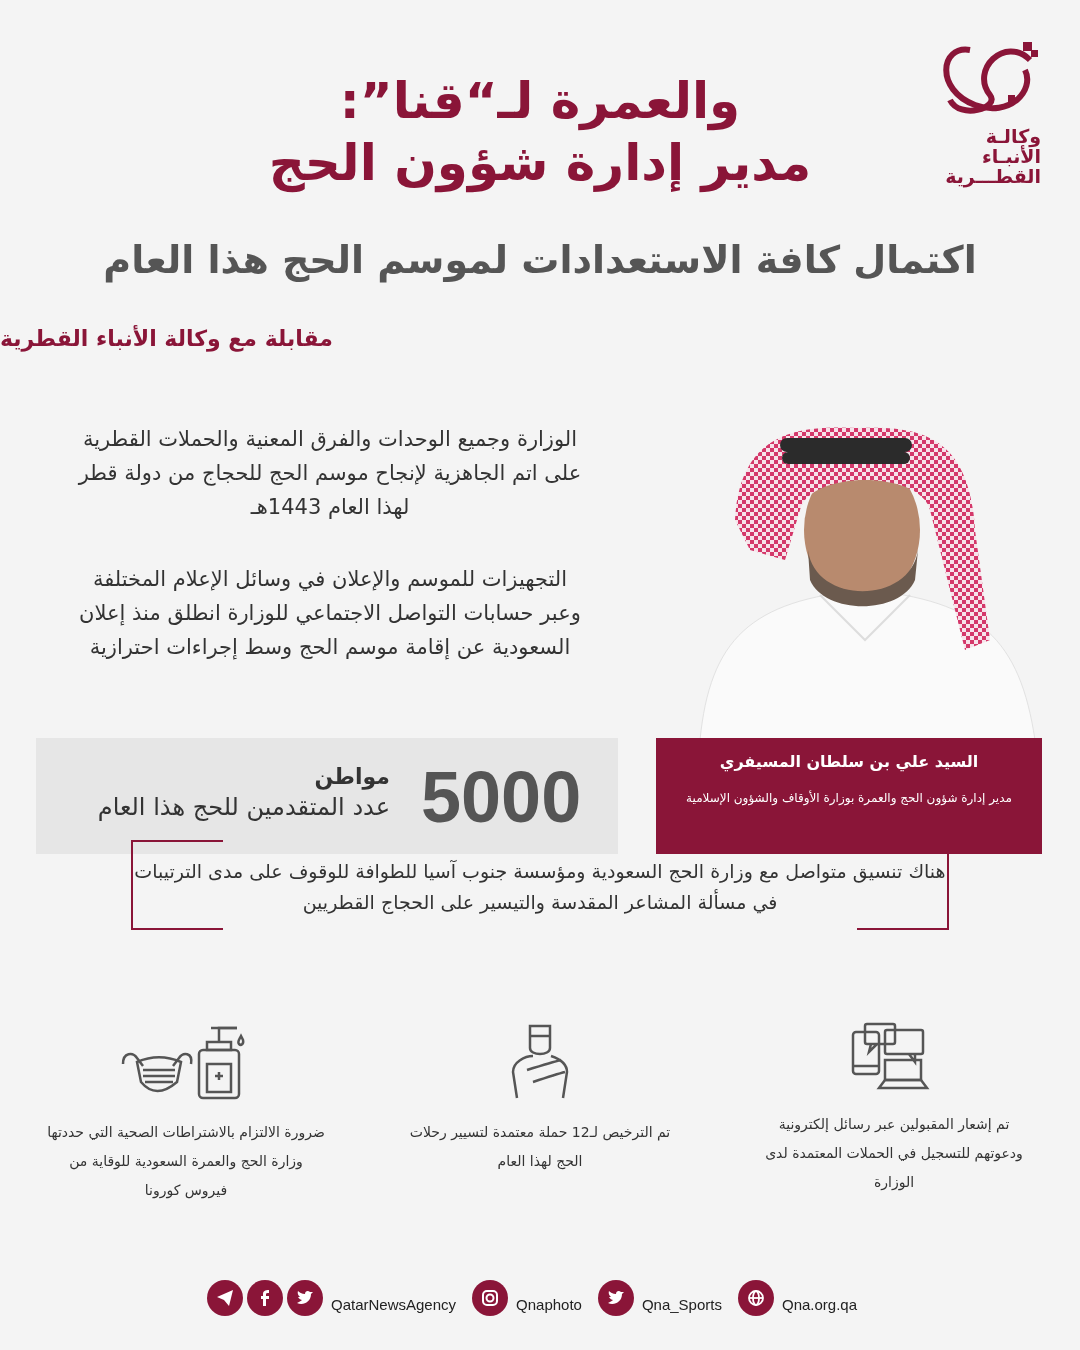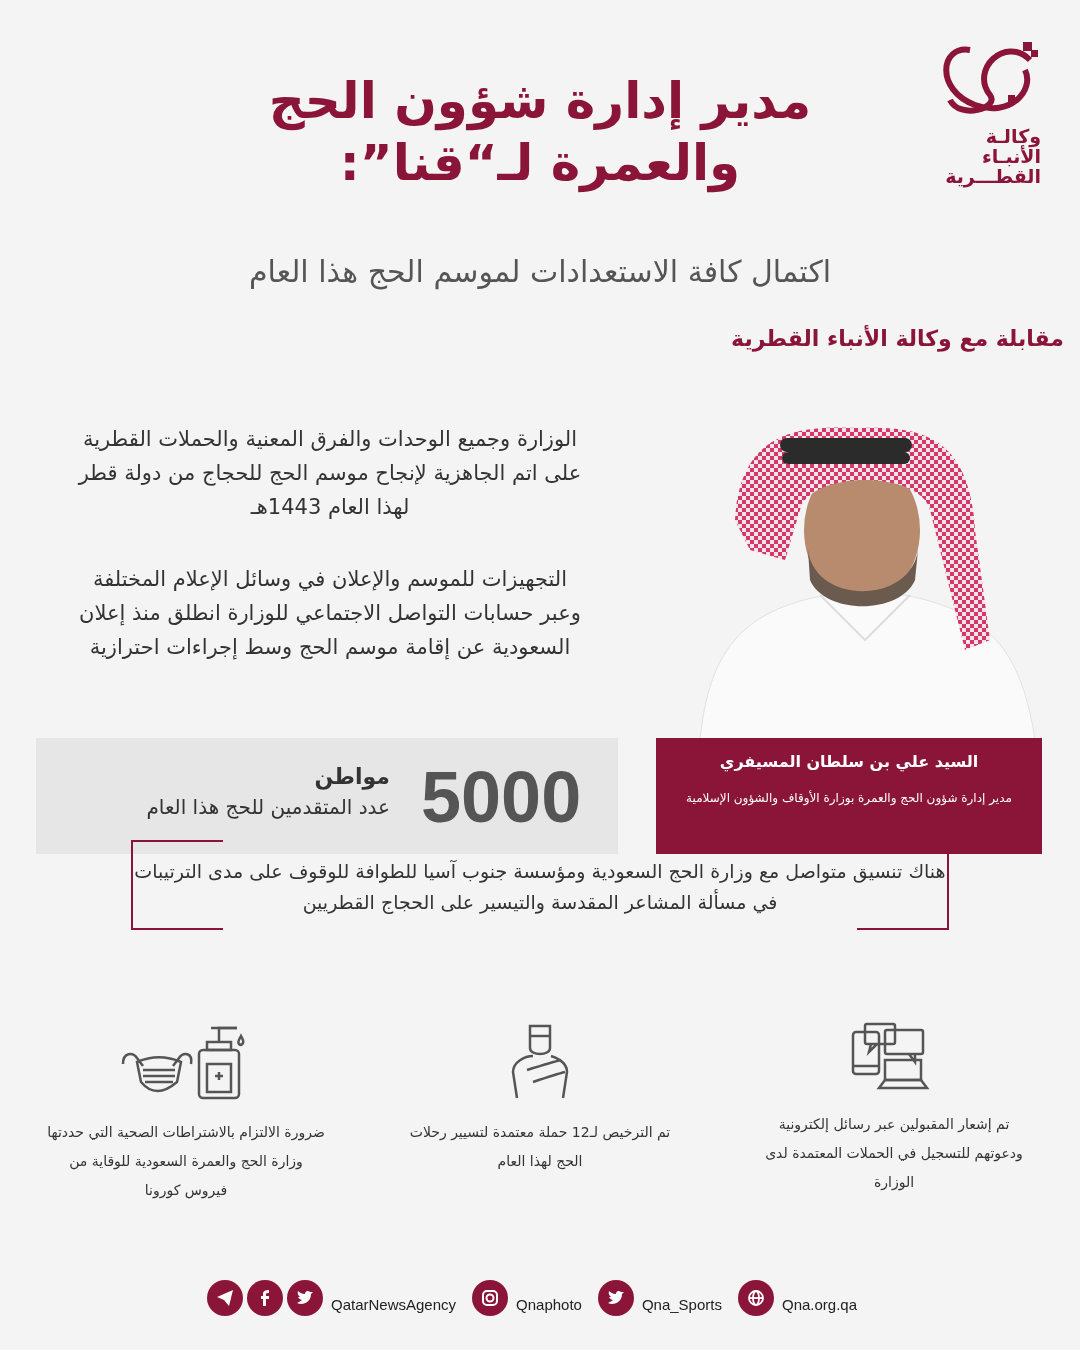--- a/index.html
+++ b/index.html
@@ -2,32 +2,32 @@
 <html><head>
 <meta charset="utf-8">
 <style>
   * { box-sizing: border-box; margin: 0; padding: 0; }
   body { width: 1080px; height: 1350px; background: #f4f4f4; font-family: "DejaVu Sans", sans-serif; position: relative; overflow: hidden; direction: rtl; }
   .abs { position: absolute; }
   .logo { left: 930px; top: 30px; width: 120px; height: 140px; }
   .logo-text { position: absolute; top: 96px; right: 9px; width: 120px; text-align: right; color: #8a1538; font-size: 19px; font-weight: bold; line-height: 20px; }
   .title { right: 260px; top: 70px; width: 620px; text-align: right; color: #8a1538; font-size: 50px; font-weight: bold; line-height: 62px; padding-right: 0; }
   .title-inner { text-align: center; width: 560px; margin-right: 0; }
-  .subtitle { left: 40px; top: 238px; width: 1000px; text-align: center; color: #555; font-size: 30px; font-weight: normal; margin-top: 16px; }
-  .interview { left: 0; top: 326px; width: 1064px; text-align: right; color: #8a1538; font-size: 22px; font-weight: bold; }
+  .subtitle { left: 40px; top: 238px; width: 1000px; text-align: center; color: #555; font-size: 38px; font-weight: bold; }
+  .interview { left: 0; top: 326px; width: 1064px; text-align: left; color: #8a1538; font-size: 22px; font-weight: bold; }
   .para { left: 70px; width: 520px; text-align: center; color: #333; font-size: 21px; line-height: 34px; }
   .photo { left: 690px; top: 400px; width: 350px; height: 340px; overflow: hidden; }
   .name-box { left: 656px; top: 738px; width: 386px; height: 116px; background: #8a1538; color: #fff; text-align: center; padding-top: 8px; }
   .name-box .nm { font-size: 16px; font-weight: bold; line-height: 32px; }
   .name-box .pos { font-size: 12px; line-height: 28px; margin-top: 6px; }
   .stat-box { left: 36px; top: 738px; width: 582px; height: 116px; background: #e6e6e6; }
   .stat-num { position: absolute; left: 385px; top: 18px; font-size: 72px; font-weight: bold; color: #555; font-family: "Liberation Sans", sans-serif; direction: ltr; }
   .stat-label { position: absolute; right: 228px; top: 24px; text-align: right; color: #333; }
   .stat-label .u { font-size: 22px; font-weight: bold; line-height: 30px; }
-  .stat-label .d { font-size: 20px; line-height: 30px; }
+  .stat-label .d { font-size: 24px; line-height: 30px; }
   .quote { left: 131px; top: 840px; width: 818px; height: 90px; border: 2px solid #8a1538; border-top: none; border-bottom: none; }
   .quote::before, .quote::after { content: ""; position: absolute; left: 0; width: 90px; height: 2px; background: #8a1538; }
   .quote::before { top: 0; } .quote::after { bottom: 0; }
   .quote .rt, .quote .rb { position: absolute; right: 0; width: 90px; height: 2px; background: #8a1538; }
   .quote .rt { top: 0; } .quote .rb { bottom: 0; }
   .quote-text { position: absolute; left: 0; top: 16px; width: 100%; text-align: center; font-size: 19px; line-height: 31px; color: #333; }
   .feature { width: 280px; text-align: center; }
   .feature svg { display: block; margin: 0 auto; }
   .feature .ft { font-size: 14px; line-height: 29px; color: #333; margin-top: 18px; }
   .footer { left: 0; top: 1278px; width: 1080px; height: 40px; direction: ltr; display: flex; justify-content: center; align-items: center; gap: 0; }
@@ -46,22 +46,22 @@
     <rect x="78" y="65" width="7" height="7" fill="#8a1538"></rect>
   </svg>
   <div class="logo-text">
     <div>وكالـة الأنبـاء</div>
     <div>القطـــرية</div>
   </div>
 </div>
 
 <div class="abs title">
   <div class="title-inner">
+    <div>والعمرة لـ“قنا”:</div>
     <div>مدير إدارة شؤون الحج</div>
-    <div>والعمرة لـ“قنا”:</div>
   </div>
 </div>
 
 <div class="abs subtitle">اكتمال كافة الاستعدادات لموسم الحج هذا العام</div>
 <div class="abs interview">مقابلة مع وكالة الأنباء القطرية</div>
 
 <div class="abs para" style="top:422px;">الوزارة وجميع الوحدات والفرق المعنية والحملات القطرية على اتم الجاهزية لإنجاح موسم الحج للحجاج من دولة قطر لهذا العام 1443هـ</div>
 <div class="abs para" style="top:562px;">التجهيزات للموسم والإعلان في وسائل الإعلام المختلفة وعبر حسابات التواصل الاجتماعي للوزارة انطلق منذ إعلان السعودية عن إقامة موسم الحج وسط إجراءات احترازية</div>
 
 <div class="abs photo">

